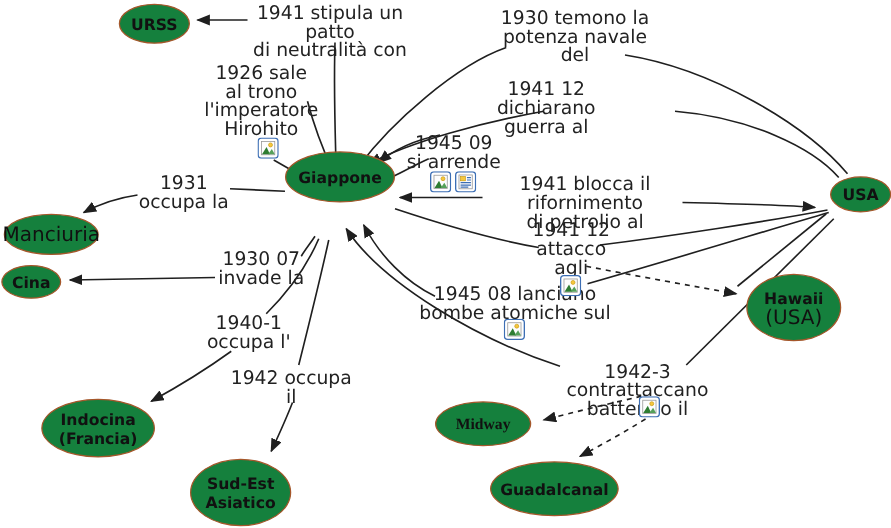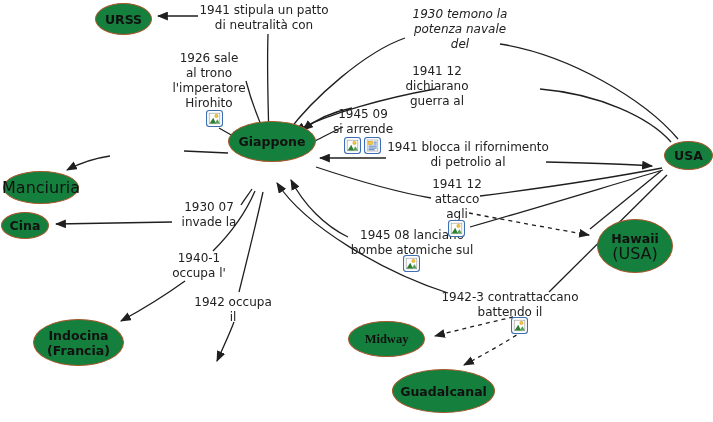--- a/index.html
+++ b/index.html
@@ -5,21 +5,21 @@
   html,body{margin:0;padding:0;background:#ffffff;}
   #canvas{position:relative;width:713px;height:422px;background:#ffffff;overflow:hidden;
           font-family:"DejaVu Sans","Liberation Sans",sans-serif;}
   #lines{position:absolute;left:0;top:0;width:713px;height:422px;}
   .node{position:absolute;border:1.6px solid #a5572b;border-radius:50%;background:#15803d;
         display:flex;flex-direction:column;align-items:center;justify-content:center;
         box-sizing:border-box;z-index:3;}
   .node .t{white-space:pre-line;text-align:center;font-weight:bold;font-size:12.5px;
            line-height:15px;color:#111;}
   .node .t.plain{font-weight:normal;font-size:16px;}
-  .label{position:absolute;text-align:center;white-space:pre-line;font-size:12px;
+  .label{position:absolute;text-align:center;white-space:pre-line;font-size:15px;
          line-height:15px;color:#222;z-index:2;}
   .icon{position:absolute;width:17px;height:17px;z-index:4;}
   .icon svg{display:block;width:17px;height:17px;}
 </style>
 </head>
 <body>
 
 <div id="canvas">
 
   <svg id="lines" viewBox="0 0 713 422" xmlns="http://www.w3.org/2000/svg">
@@ -78,43 +78,49 @@
       <span class="t">Cina</span>
     </div>
   <div class="node" style="left:597px;top:219px;width:76px;height:54px;">
     <span class="t">Hawaii</span>
     <span class="t plain">(USA)</span>
   </div>
   <div class="node" style="left:33px;top:319px;width:91px;height:47px;">
       <span class="t">Indocina
 (Francia)</span>
     </div>
+  <div class="node" style="left:152px;top:367px;width:81px;height:54px;">
+      <span class="t">Sud-Est
+Asiatico</span>
+    </div>
   <div class="node" style="left:348px;top:321px;width:77px;height:36px;font-family:Liberation Serif, serif;">
       <span class="t">Midway</span>
     </div>
   <div class="node" style="left:392px;top:369px;width:103px;height:44px;">
       <span class="t">Guadalcanal</span>
     </div>
 
   <div class="label" style="left:189px;top:3px;width:150px;">1941 stipula un patto
 di neutralità con</div>
-  <div class="label" style="left:400px;top:7px;width:120px;font-style:italic;">1930 temono la
+  <div class="label" style="left:400px;top:7px;width:120px;">1930 temono la
 potenza navale
 del</div>
   <div class="label" style="left:159px;top:51px;width:100px;">1926 sale
 al trono
 l'imperatore
 Hirohito</div>
   <div class="label" style="left:387px;top:64px;width:100px;">1941 12
 dichiarano
 guerra al</div>
   <div class="label" style="left:323px;top:107px;width:80px;">1945 09
 si arrende</div>
   <div class="label" style="left:380px;top:140px;width:176px;">1941 blocca il rifornimento
 di petrolio al</div>
+  <div class="label" style="left:107px;top:139px;width:80px;">1931
+occupa la</div>
   <div class="label" style="left:169px;top:200px;width:80px;">1930 07
 invade la</div>
   <div class="label" style="left:159px;top:251px;width:80px;">1940-1
 occupa l'</div>
   <div class="label" style="left:178px;top:295px;width:110px;">1942 occupa
 il</div>
   <div class="label" style="left:327px;top:228px;width:170px;">1945 08 lanciano
 bombe atomiche sul</div>
   <div class="label" style="left:417px;top:177px;width:80px;">1941 12
 attacco

